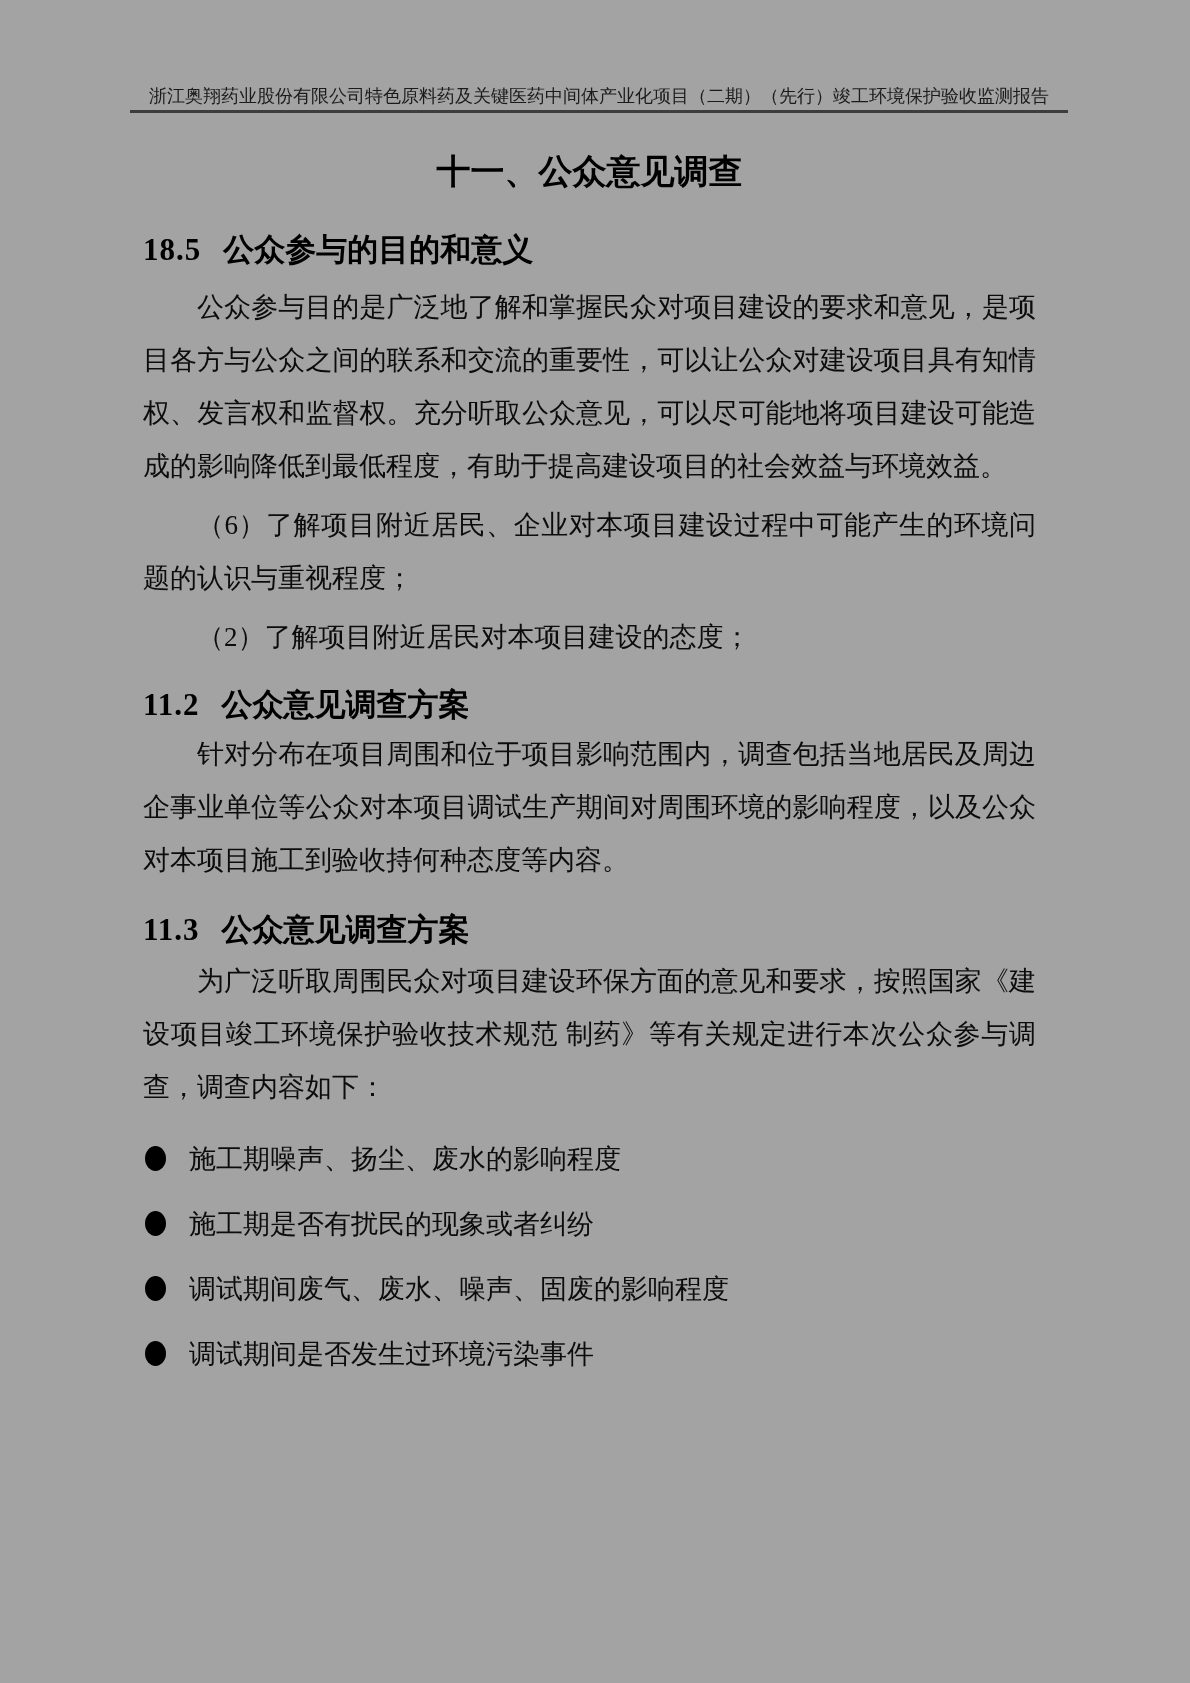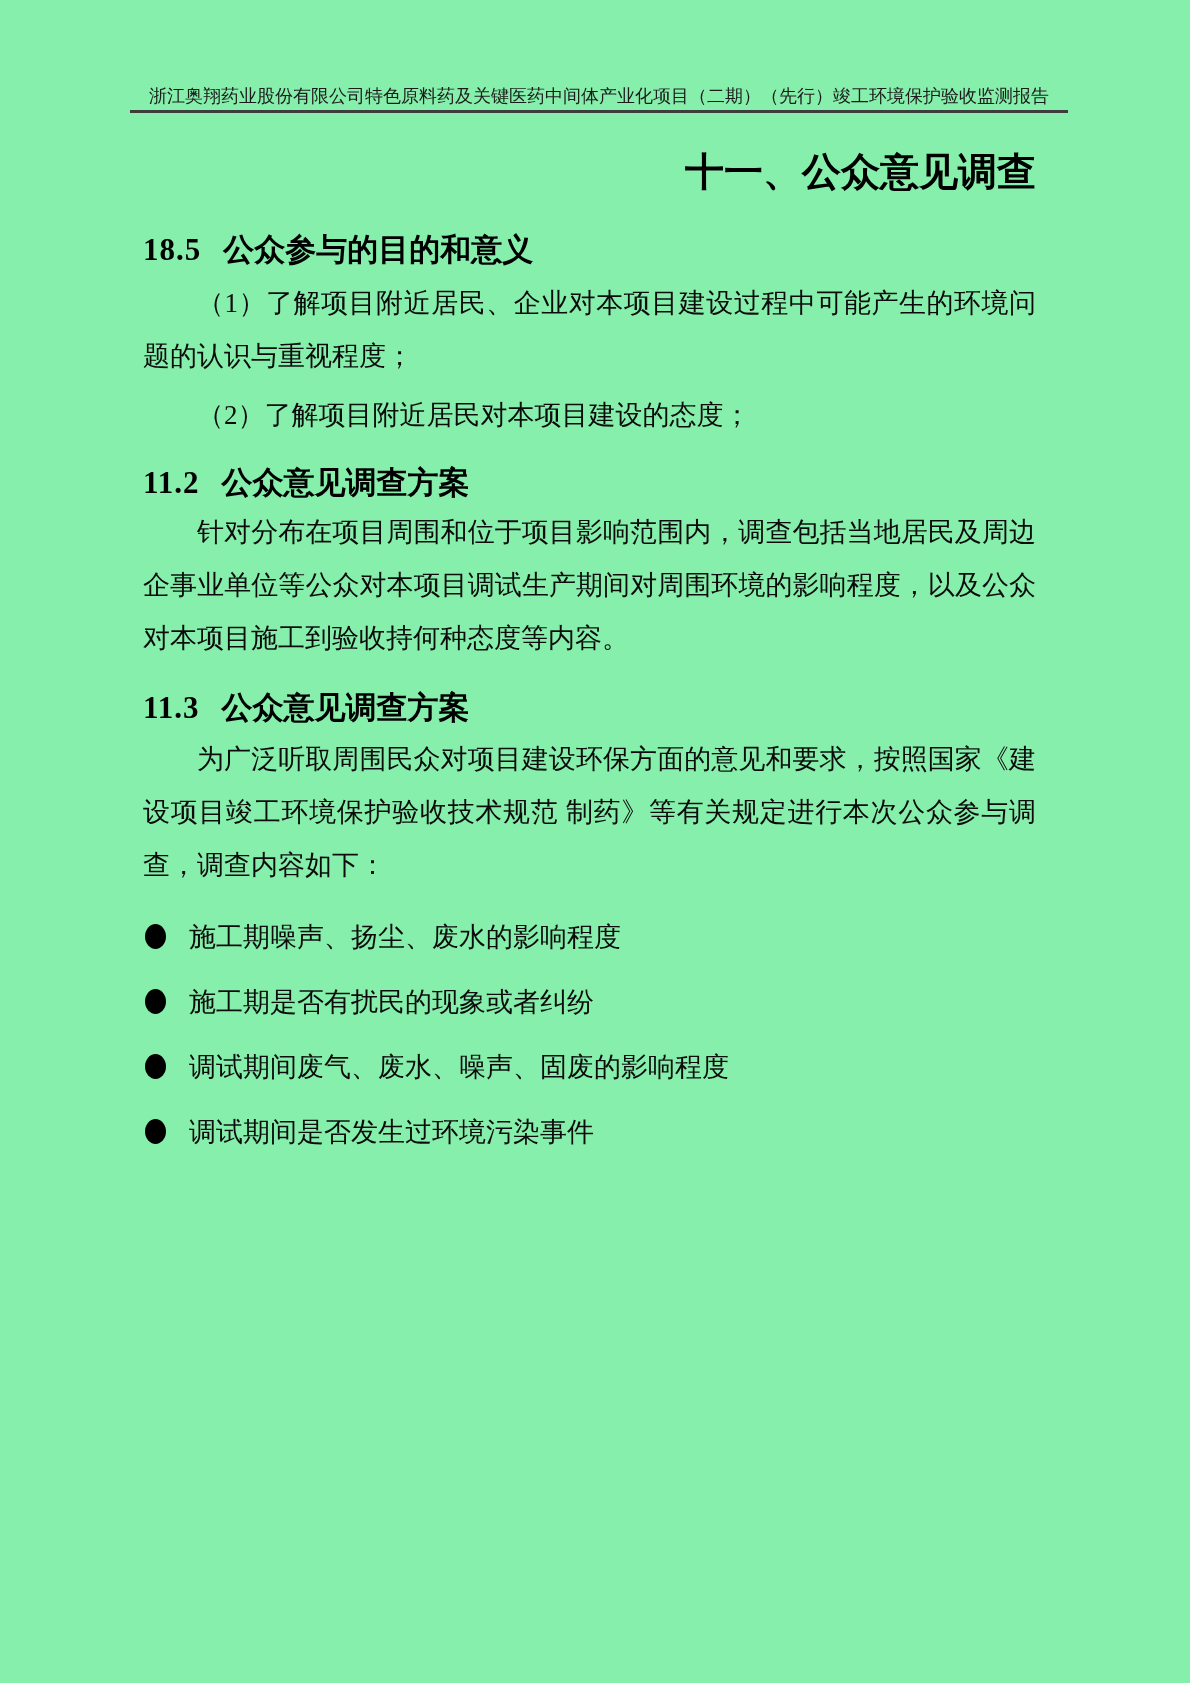--- a/index.html
+++ b/index.html
@@ -2,21 +2,21 @@
 <html><head>
 <meta charset="utf-8">
 <style>
   * { margin: 0; padding: 0; box-sizing: border-box; }
   html, body { background: #888; }
   .page {
     position: relative;
     width: 1190px;
     height: 1683px;
     margin: 0 auto;
-    background: #86efac;
+    background: #a3a3a3;
     font-family: "Liberation Serif", "DejaVu Serif", serif;
     color: #0c0c0c;
     overflow: hidden;
   }
   
   .running-header {
     position: absolute;
     top: 84px;
     left: 130px;
     width: 938px;
@@ -30,24 +30,24 @@
   }
   
   .content {
     position: absolute;
     left: 143px;
     top: 0;
     width: 893px;
   }
   .doc-title {
     margin-top: 150px;
-    font-size: 39px;
+    font-size: 34px;
     font-weight: bold;
     line-height: 44px;
-    text-align: right;
+    text-align: center;
     color: #000;
   }
   .section-heading {
     font-size: 31px;
     font-weight: bold;
     line-height: 42px;
     color: #000;
     white-space: nowrap;
   }
   .section-heading .sec-num { margin-right: 22px; letter-spacing: 1px; }
@@ -107,21 +107,22 @@
 
   <div class="running-header">浙江奥翔药业股份有限公司特色原料药及关键医药中间体产业化项目（二期）（先行）竣工环境保护验收监测报告</div>
 
   <div class="content">
 
     <div class="doc-title">十一、公众意见调查</div>
 
     <div class="section-heading h-111">
       <span class="sec-num">18.5</span><span>公众参与的目的和意义</span>
     </div>
-    <p class="para p-gap">（1）了解项目附近居民、企业对本项目建设过程中可能产生的环境问题的认识与重视程度；</p>
+    <p class="para p-after-h10">公众参与目的是广泛地了解和掌握民众对项目建设的要求和意见，是项目各方与公众之间的联系和交流的重要性，可以让公众对建设项目具有知情权、发言权和监督权。充分听取公众意见，可以尽可能地将项目建设可能造成的影响降低到最低程度，有助于提高建设项目的社会效益与环境效益。</p>
+    <p class="para p-gap">（6）了解项目附近居民、企业对本项目建设过程中可能产生的环境问题的认识与重视程度；</p>
     <p class="para p-gap">（2）了解项目附近居民对本项目建设的态度；</p>
 
     <div class="section-heading h-112">
       <span class="sec-num">11.2</span><span>公众意见调查方案</span>
     </div>
     <p class="para p-after-h2">针对分布在项目周围和位于项目影响范围内，调查包括当地居民及周边企事业单位等公众对本项目调试生产期间对周围环境的影响程度，以及公众对本项目施工到验收持何种态度等内容。</p>
 
     <div class="section-heading h-113">
       <span class="sec-num">11.3</span><span>公众意见调查方案</span>
     </div>

